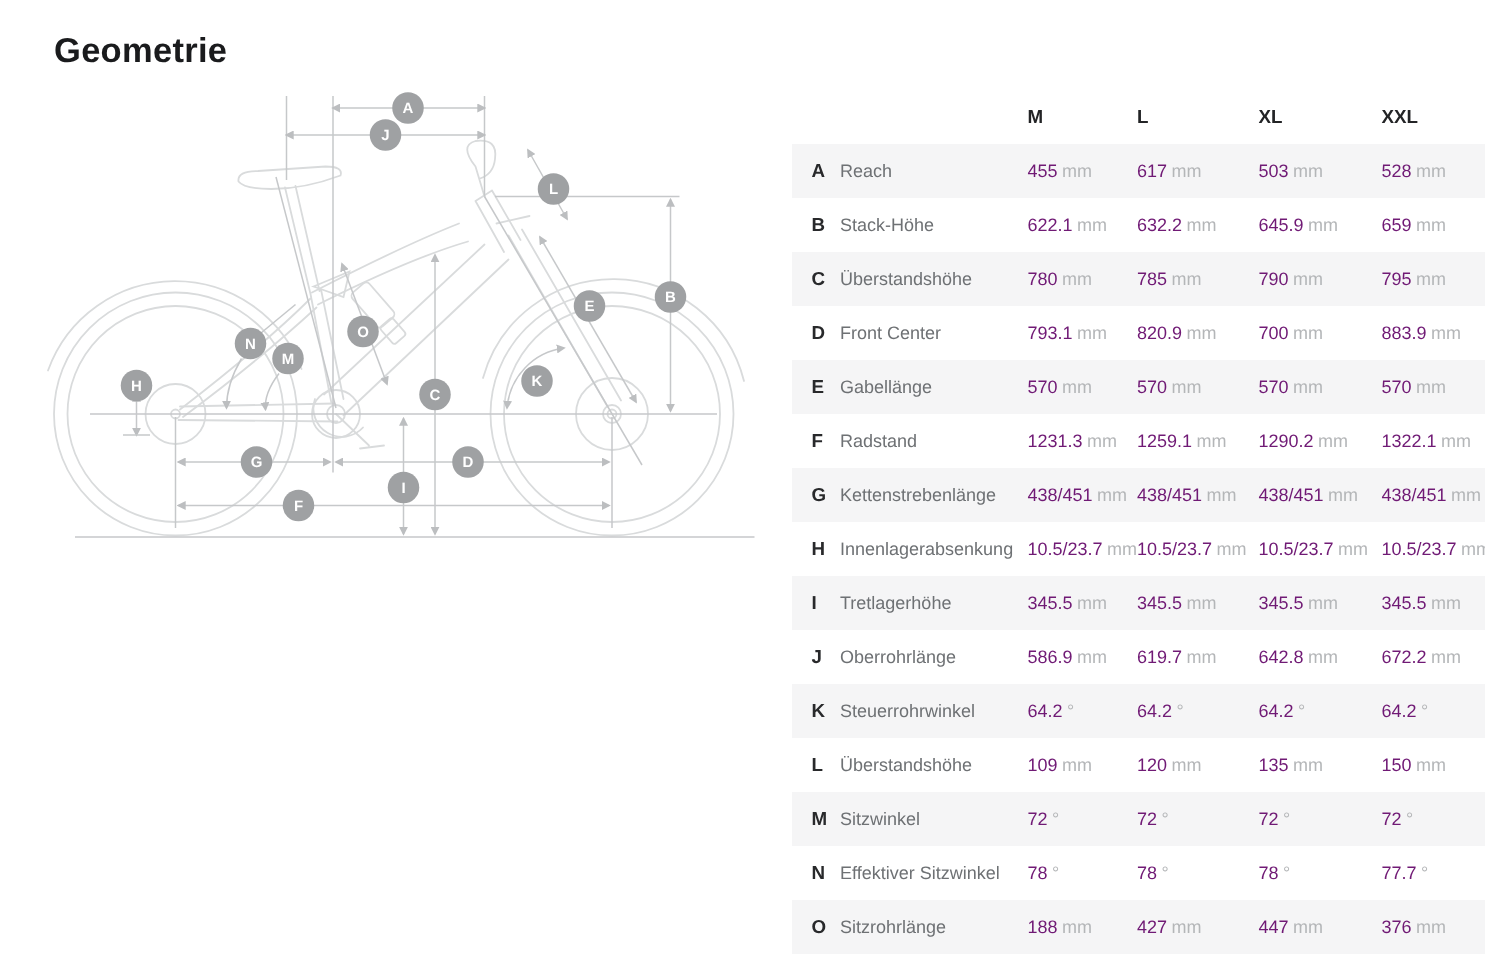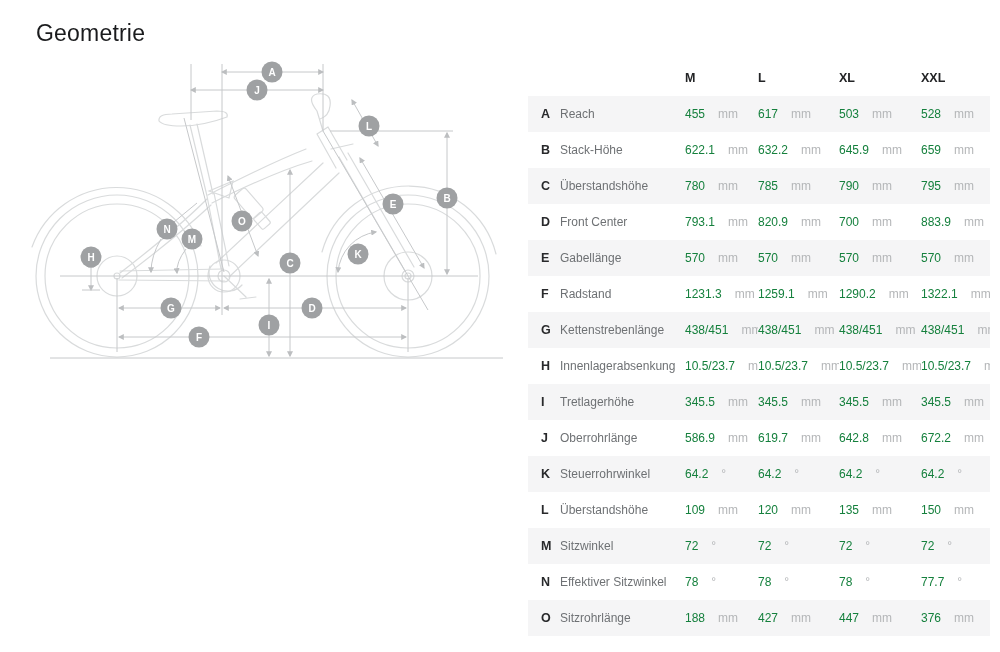--- a/index.html
+++ b/index.html
@@ -1,36 +1,36 @@
 <!DOCTYPE html>
 <html style="--badge-color: #9fa1a3; --bike-line: #d9dbdc; --dim-line: #c6c8ca;"><head>
 <meta charset="utf-8">
 <style>
   html,body{margin:0;padding:0;background:#fff;}
   .screen{position:relative;width:1000px;height:652px;background:#ffffff;overflow:hidden;
           font-family:"Liberation Sans",sans-serif;}
-  .page-title{position:absolute;left:36px;top:20px;font-size:23px;font-weight:400;
+  .page-title{position:absolute;left:36px;top:20px;font-size:23px;font-weight:700;
               color:#1a1b1d;letter-spacing:.2px;text-align:right;}
   svg.diagram{position:absolute;left:25px;top:50px;}
   .bike{stroke:var(--bike-line,#d9dbdc);stroke-width:1.2;fill:none;stroke-linecap:round;}
   .dim{stroke:var(--dim-line,#c6c8ca);stroke-width:1;fill:none;}
   .badge circle{fill:var(--badge-color,#9fa1a3);}
   .badge text{fill:#ffffff;font-size:10px;font-weight:700;text-anchor:middle;
               font-family:"Liberation Sans",sans-serif;}
   .geo-table{position:absolute;left:528px;top:60px;width:462px;}
   .thead,.trow{display:grid;grid-template-columns:19px 125px 73px 81px 82px 1fr;
                align-items:center;height:36px;padding-left:13px;box-sizing:border-box;}
   .thead .col{font-weight:700;color:#232426;font-size:12.5px;}
   .trow.alt{background:#f5f5f6;}
   .cell{white-space:nowrap;overflow:hidden;}
   .cell.letter{font-weight:700;color:#28292b;font-size:12.5px;}
   .cell.label{color:#6e7174;font-size:12px;}
   .cell.value{font-size:12px;}
-  .cell.value .num{color:#15803d;}
-  .cell.value .unit{color:#b4b6b8;margin-left:13px;}
+  .cell.value .num{color:#701a75;}
+  .cell.value .unit{color:#b4b6b8;margin-left:3px;}
 </style>
 </head>
 <body>
 
 <div class="screen">
 
   <div class="page-title">Geometrie</div>
 
   <svg class="diagram" width="485" height="320" viewBox="25 50 485 320" xmlns="http://www.w3.org/2000/svg">
     <defs>

